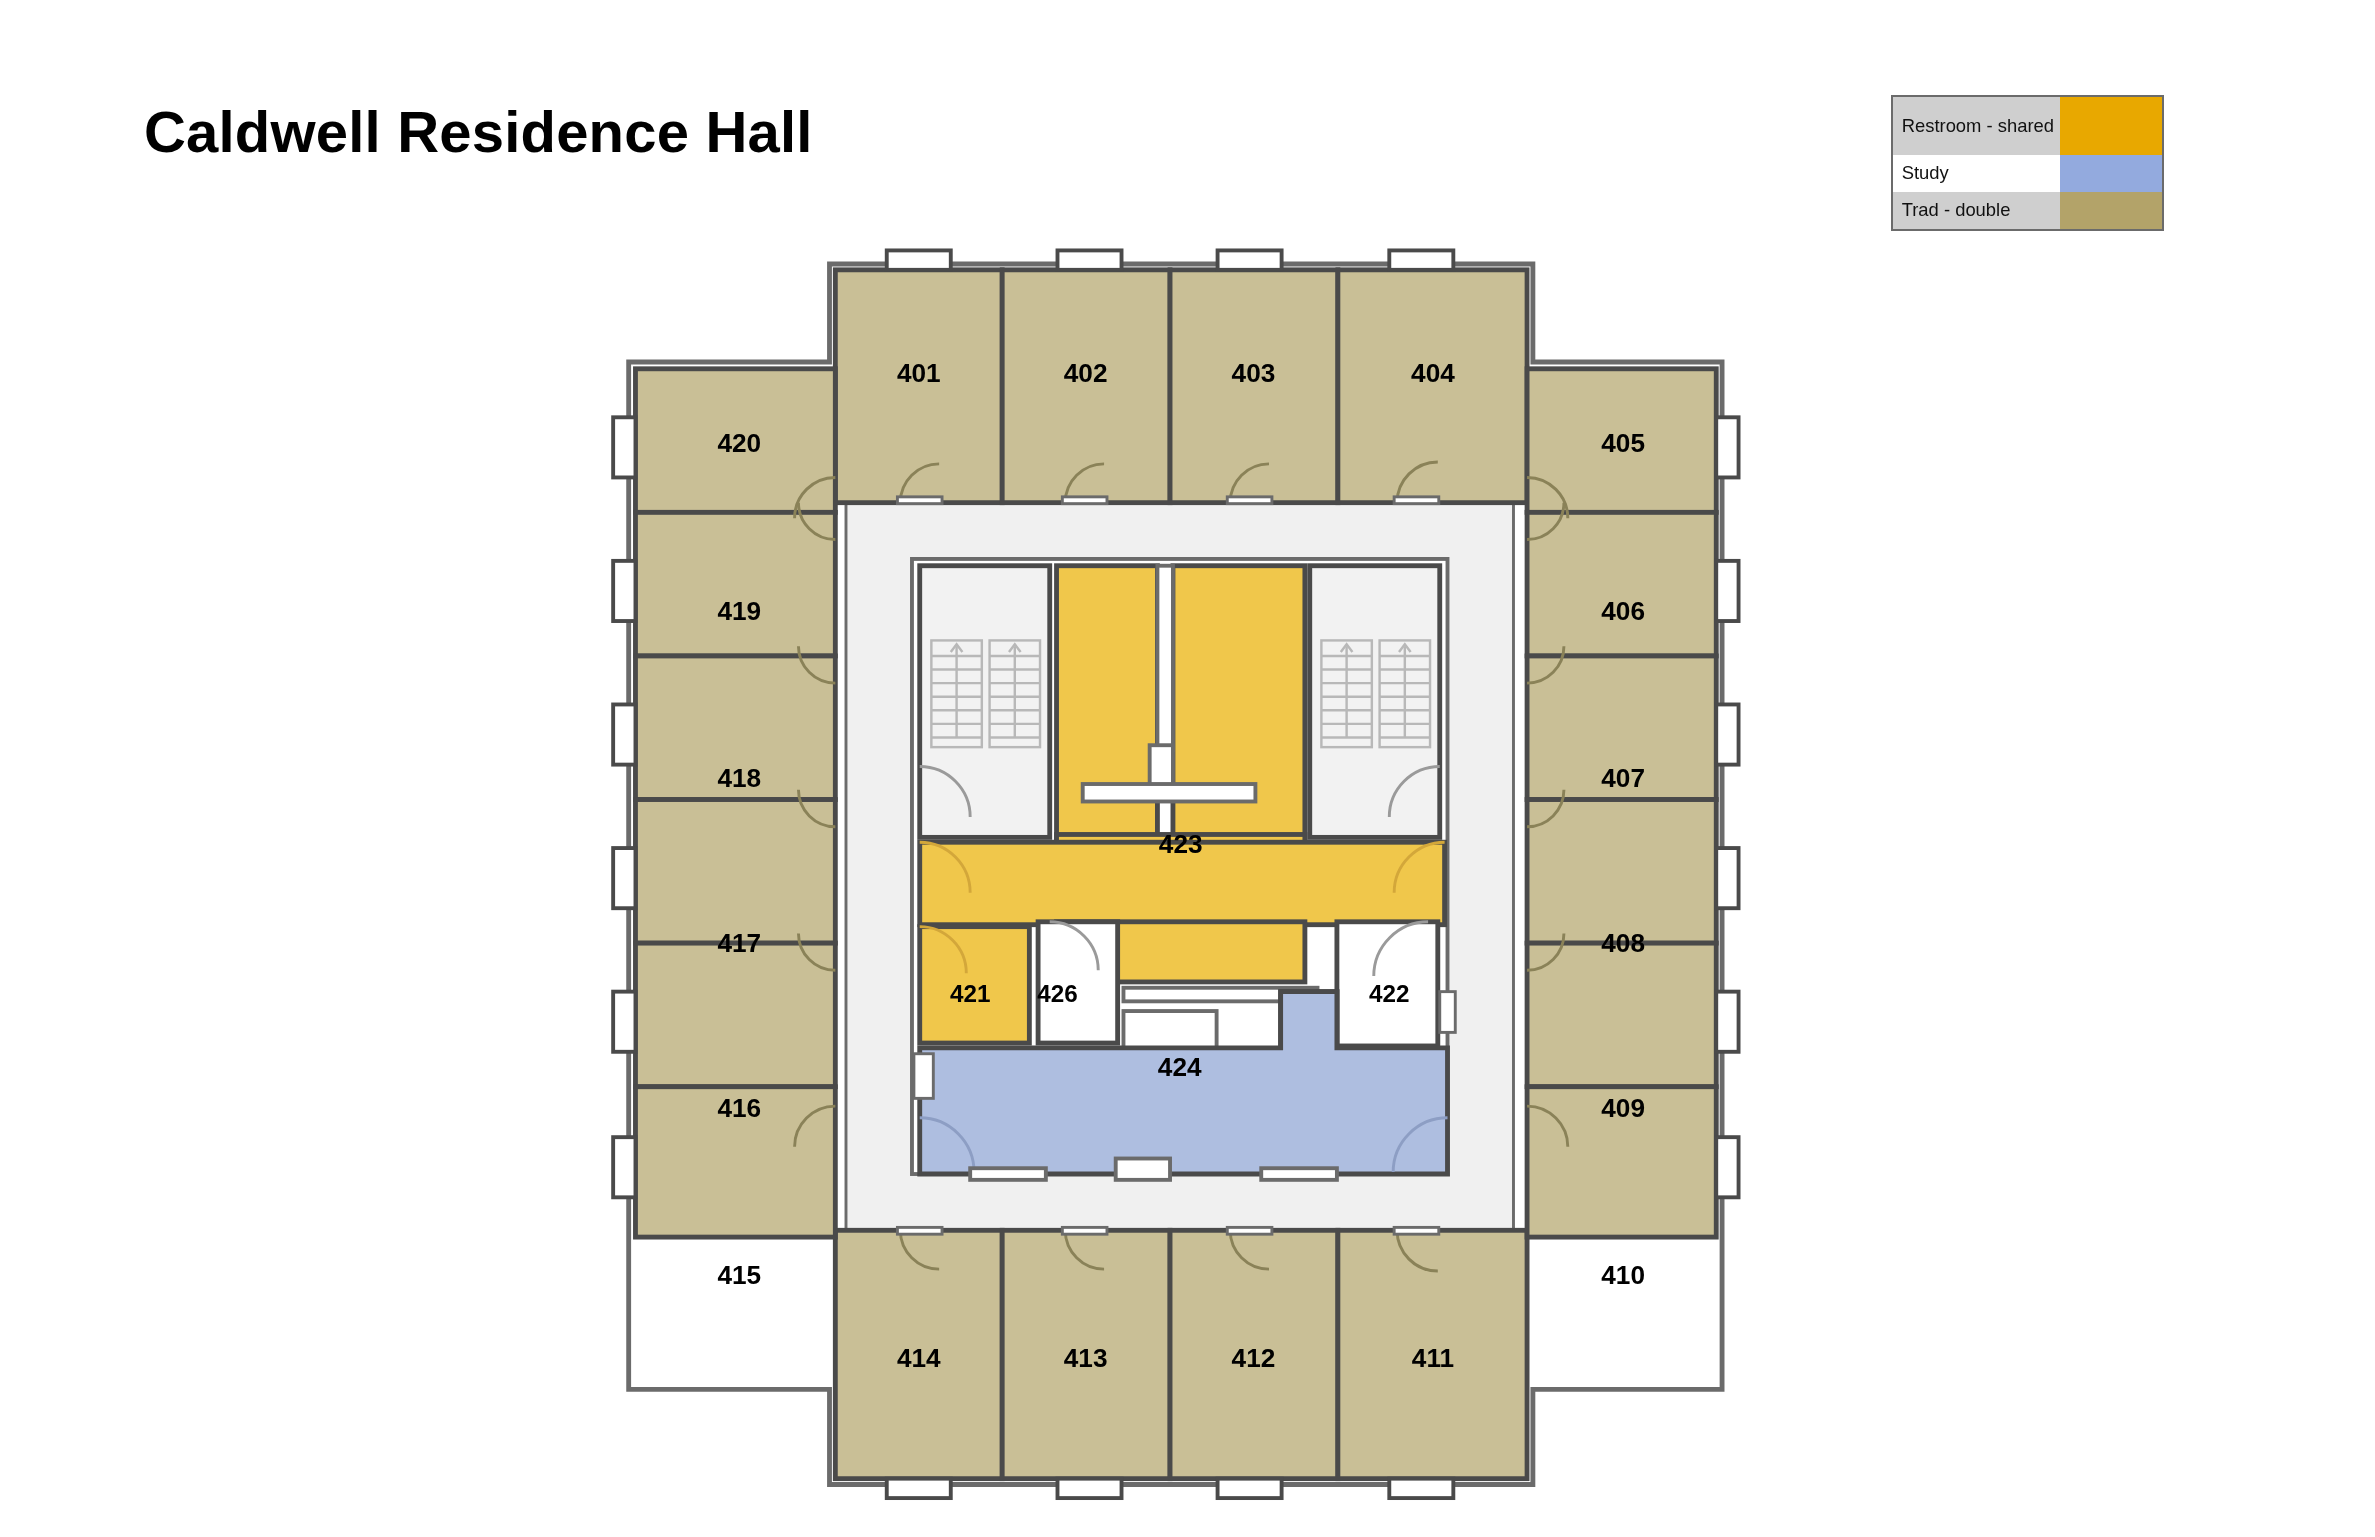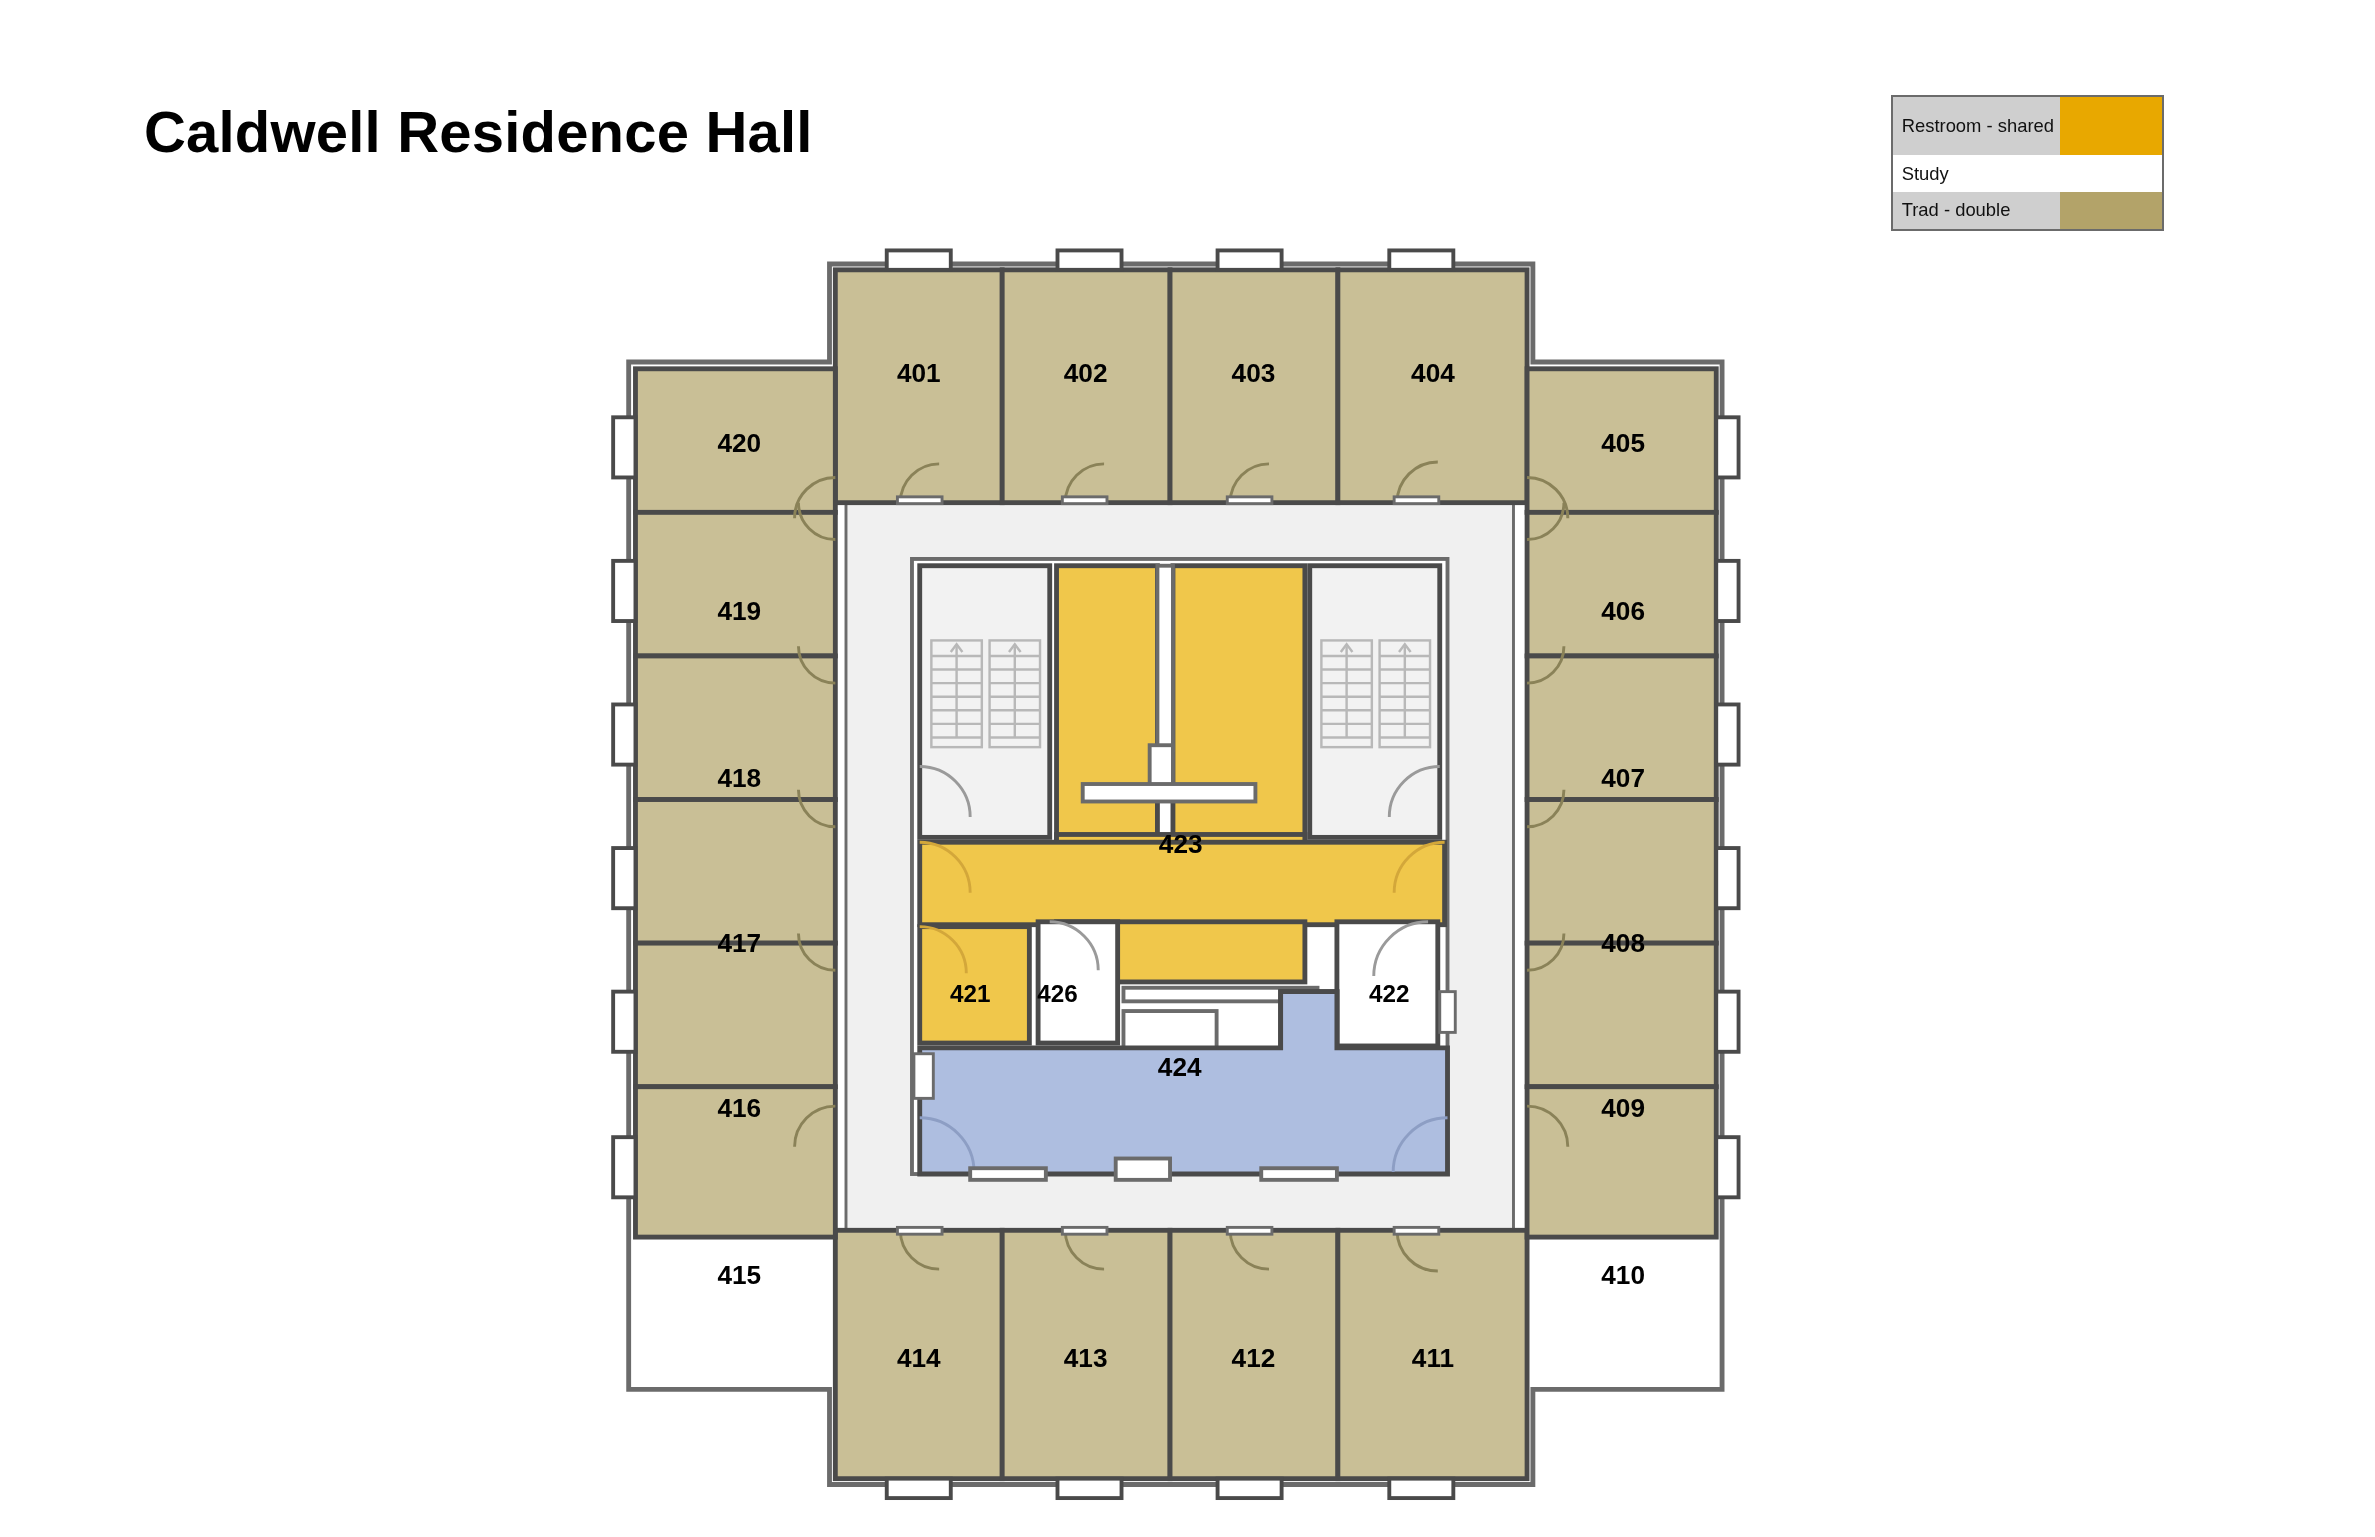--- a/index.html
+++ b/index.html
@@ -52,21 +52,21 @@
     line-height: 1.22;
     display: flex;
     align-items: center;
   }
   .legend-swatch {
     flex: 1 1 auto;
   }
   .legend-row.shade-grey .legend-label { background: #cfcfcf; }
   .legend-row.shade-white .legend-label { background: #ffffff; }
   .lr0 { height: 58px; }
-  .lr1 { height: 37px; align-items: flex-end; }
+  .lr1 { height: 37px; }
   .lr2 { height: 37px; }
 
   #plan {
     position: absolute;
     left: 0;
     top: 0;
   }
   .room-num {
     font-family: "Liberation Sans", sans-serif;
     font-size: 27px;

